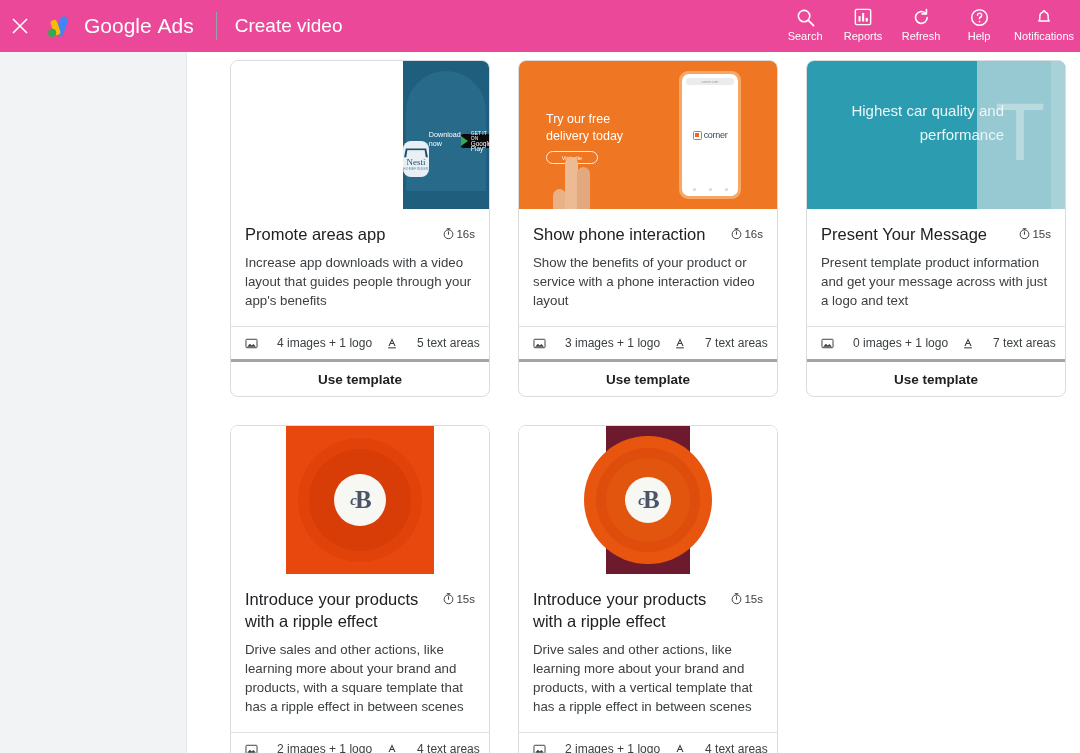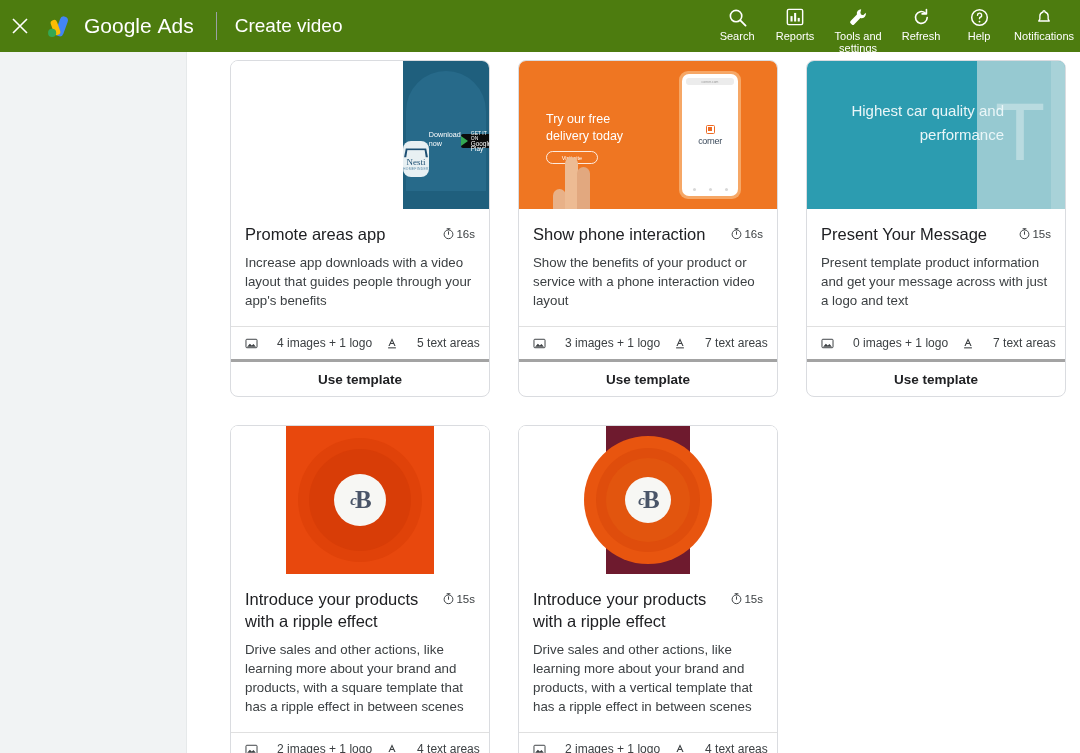--- a/index.html
+++ b/index.html
@@ -7,21 +7,21 @@
     width: 1080px; height: 753px;
     overflow: hidden;
     font-family: "Liberation Sans", sans-serif;
     background: #ffffff;
   }
 
   
   .header {
     position: absolute; top: 0; left: 0;
     width: 1080px; height: 52px;
-    background: #4d7c0f;
+    background: #ec4899;
     display: flex; align-items: center;
     z-index: 20;
   }
   .close-btn {
     width: 40px; height: 52px;
     display: flex; align-items: center; justify-content: center;
     cursor: pointer;
   }
   .close-btn svg { display: block; }
   .brand {
@@ -221,21 +221,21 @@
     width: 100%; height: 100%; border-radius: 7px; background: #fff;
     position: relative;
     display: flex; align-items: center; justify-content: center;
   }
   .tn-phone .urlbar {
     position: absolute; top: 4px; left: 4px; right: 4px; height: 7px;
     border-radius: 3px; background: #ececec;
     display: flex; align-items: center; justify-content: center;
   }
   .tn-phone .urlbar span { font-size: 3.4px; color: #9a9a9a; }
-  .tn-phone .logo-corner { display: flex; align-items: center; gap: 2px; flex-direction: column; }
+  .tn-phone .logo-corner { display: flex; align-items: center; gap: 2px; }
   .tn-phone .logo-corner .sq {
     width: 9px; height: 9px; border: 1.6px solid #ee6a22; border-radius: 1.5px;
     position: relative;
   }
   .tn-phone .logo-corner .sq::after {
     content:""; position:absolute; left:1px; top:1px; width:4px; height:4px; background:#ee6a22;
   }
   .tn-phone .logo-corner .wd { font-size: 9px; color: #3c4b5c; letter-spacing: -.3px;}
   .tn-phone .dots {
     position: absolute; bottom: 5px; left: 0; right: 0;
@@ -323,28 +323,20 @@
         <svg width="18" height="18" viewBox="0 0 20 20">
           <rect x="1.5" y="1.5" width="17" height="17" rx="1.6" fill="none" stroke="#fff" stroke-width="1.6"></rect>
           <rect x="5" y="9" width="2.3" height="6" fill="#fff"></rect>
           <rect x="9" y="5.5" width="2.3" height="9.5" fill="#fff"></rect>
           <rect x="13" y="11" width="2.3" height="4" fill="#fff"></rect>
         </svg>
       </span>
       <span class="lbl">Reports</span>
     </div>
 
-    <div class="hdr-action two-line">
-      <span class="ico">
-        <svg width="20" height="20" viewBox="0 0 20 20">
-          <path d="M13.2 2.2a4.4 4.4 0 0 0-4.3 5.4L2.6 13.9a1.6 1.6 0 0 0 0 2.3l1.2 1.2a1.6 1.6 0 0 0 2.3 0l6.3-6.3a4.4 4.4 0 0 0 5.3-5.4l-2.5 2.5-2.2-.6-.6-2.2z" fill="#fff"></path>
-        </svg>
-      </span>
-      <span class="lbl">Tools and settings</span>
-    </div>
 
     <div class="hdr-action">
       <span class="ico">
         <svg width="19" height="19" viewBox="0 0 20 20">
           <path d="M16 10a6.2 6.2 0 1 1-2.2-4.8" fill="none" stroke="#fff" stroke-width="1.7" stroke-linecap="round"></path>
           <path d="M15.2 1.6 L15.2 6.2 L10.6 6.2" fill="none" stroke="#fff" stroke-width="1.7" stroke-linecap="round" stroke-linejoin="round"></path>
         </svg>
       </span>
       <span class="lbl">Refresh</span>
     </div>

